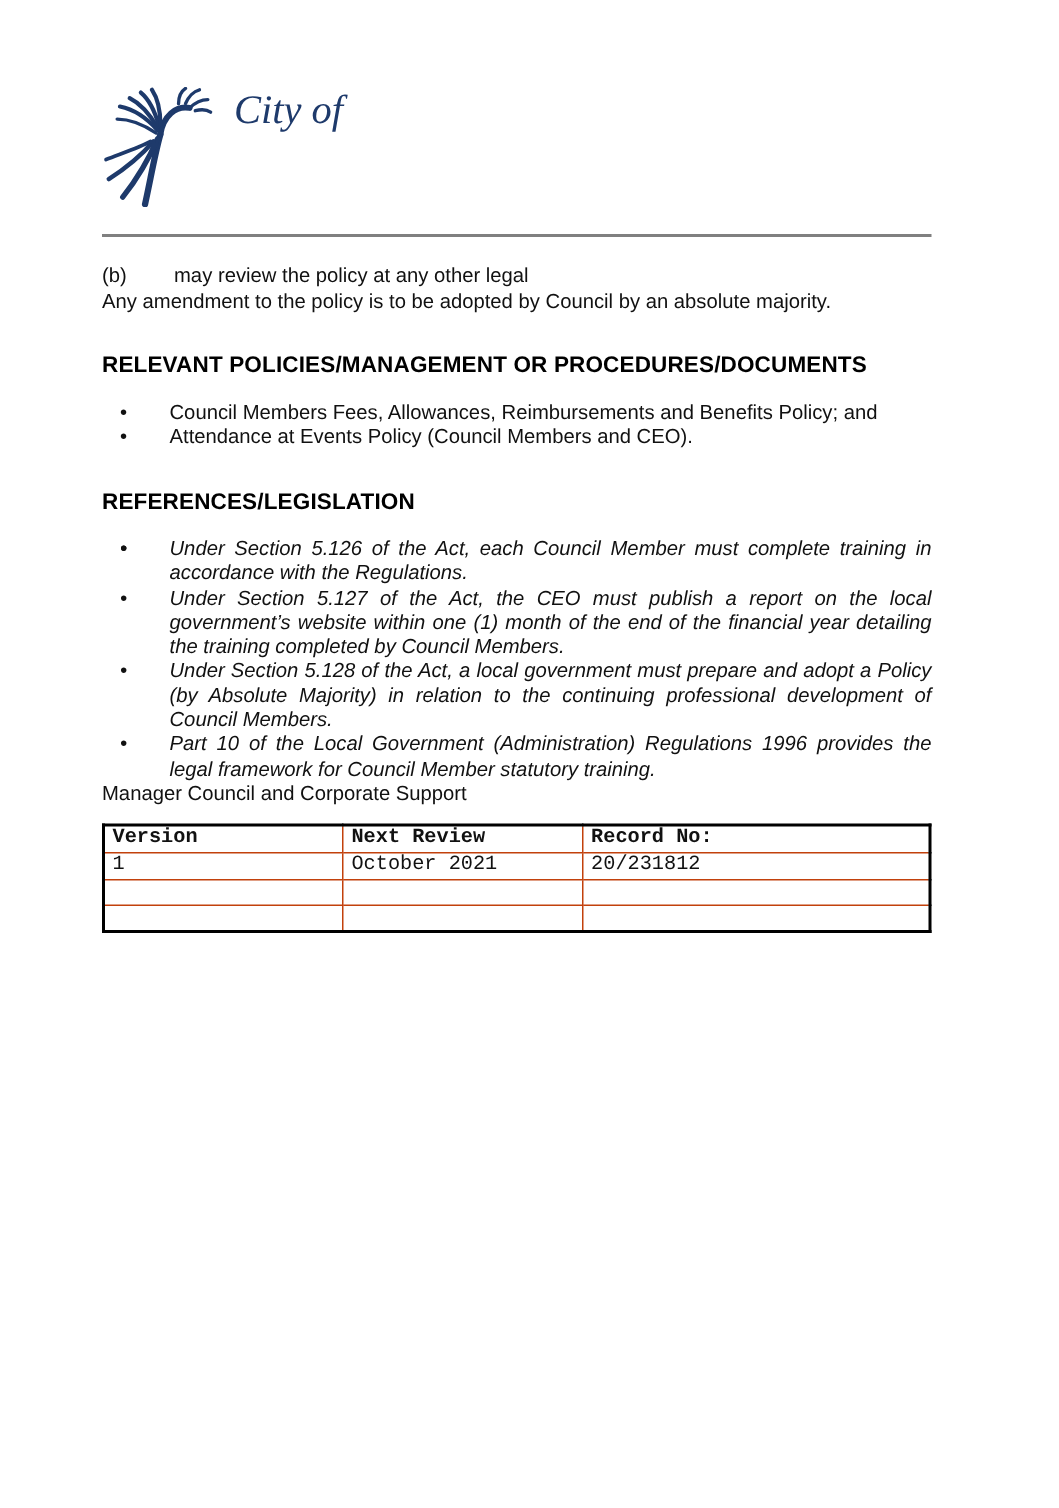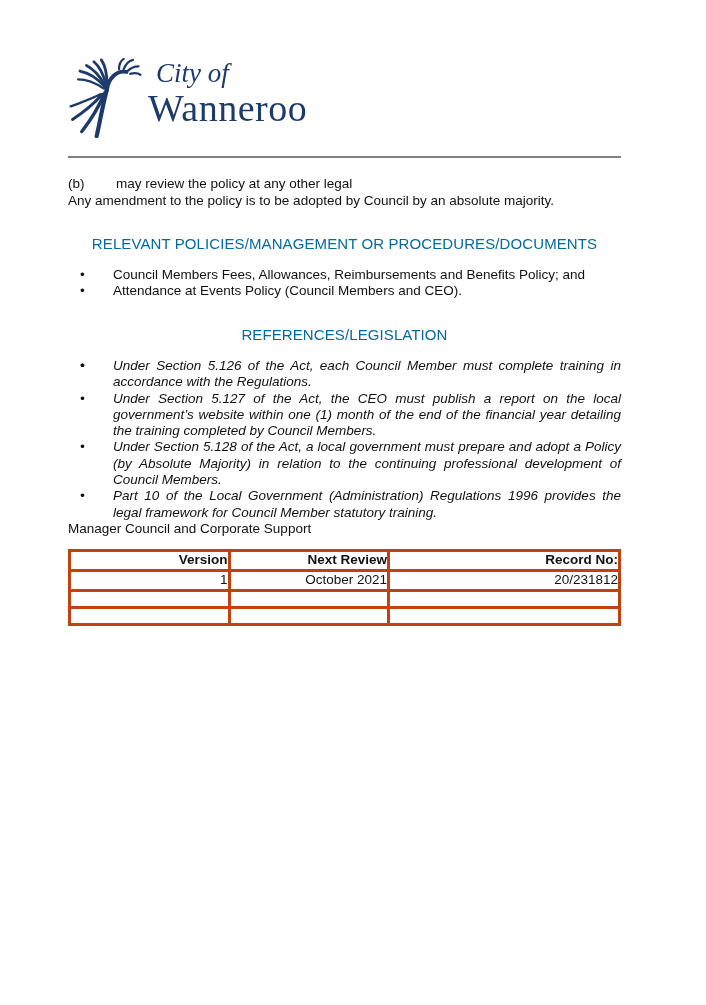--- a/index.html
+++ b/index.html
@@ -53,25 +53,24 @@
   
   .content { font-size: 13.5px; line-height: 16.5px; }
   .clause {
     display: flex;
     margin-top: 18px;
   }
   .clause-label { width: 48px; flex: 0 0 auto; }
   .para { }
   h2.section-heading {
     font-size: 15px;
-    font-weight: normal;
-    color: #0369a1;
+    font-weight: bold;
+    color: #000000;
     margin-top: 27px;
     letter-spacing: 0.1px;
-    text-align: center;
   }
   ul.bullet-list { list-style: none; margin-top: 14px; }
   ul.bullet-list li {
     position: relative;
     padding-left: 45px;
   }
   ul.bullet-list li .bullet {
     position: absolute;
     left: 12px;
     top: 0;
@@ -84,27 +83,28 @@
   }
   
   table.version-table {
     width: 100%;
     border-collapse: collapse;
     border: 2px solid #000;
     margin-top: 12px;
     font-size: 13.5px;
   }
   table.version-table th, table.version-table td {
-    border: 3px solid #c2410c;
-    text-align: right;
+    border: 1px solid #c2410c;
+    text-align: left;
     vertical-align: top;
     padding: 0 0 1px 5px;
     height: 17px;
     line-height: 16px;
     font-weight: normal;
+    font-family: Liberation Mono, monospace;
   }
   table.version-table thead th { font-weight: bold; }
   table.version-table col.c1 { width: 29%; }
   table.version-table col.c2 { width: 29%; }
   table.version-table col.c3 { width: 42%; }
 </style>
 </head>
 <body>
 
 <div class="page">
@@ -124,21 +124,20 @@
           <path d="M66 17 C70 16 74 16 77 18" stroke-width="2.4"></path>
           <path d="M39 31 C31 22 22 16 12 14" stroke-width="3"></path>
           <path d="M39 29 C33 19 27 12 19 8" stroke-width="3"></path>
           <path d="M40 28 C37 17 33 9 27 4" stroke-width="3"></path>
           <path d="M41 27 C41 16 39 8 35 2" stroke-width="3"></path>
           <path d="M38 33 C29 27 20 23 10 23" stroke-width="2.4"></path>
         </g>
       </svg>
       <div class="logo-text">
         <span class="logo-line1">City of</span>
-        <span class="logo-line2">Wanneroo</span>
       </div>
     </div>
   </div>
 
   <div class="content">
 
     <div class="clause">
       <span class="clause-label">(b)</span>
       <span class="clause-text">may review the policy at any other legal</span>
     </div>

